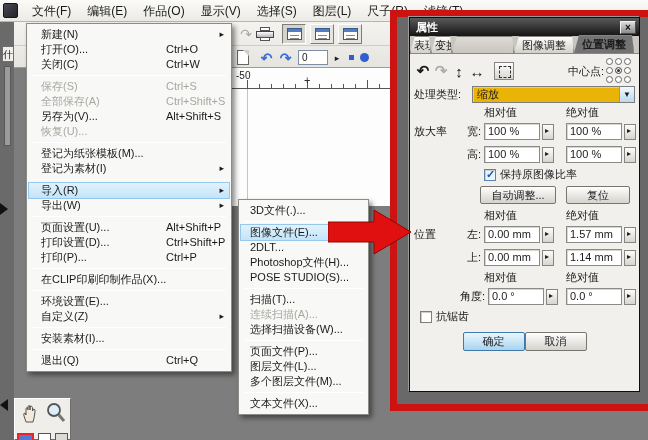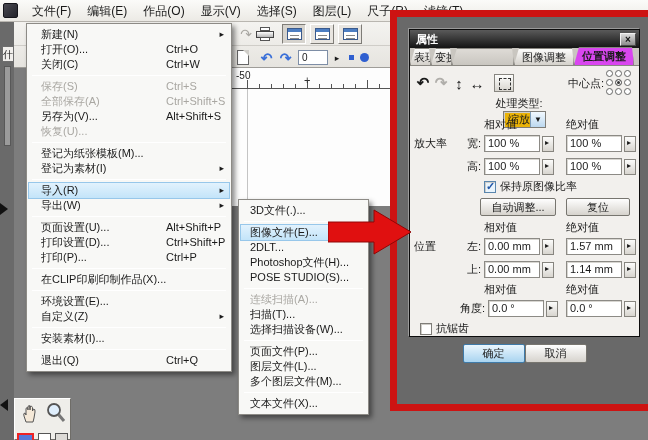--- a/index.html
+++ b/index.html
@@ -74,48 +74,48 @@
   .mi.highlighted { background:linear-gradient(#e2f2fd,#c3e4f9); outline:1px solid #97c7ea; }
   .menu-sep { height:1px; background:#c9c7c2; border-bottom:1px solid #fff; margin:3px 3px; }
 
   
   .red-frame { position:absolute; left:390px; top:10px; width:258px; height:401px; background:#696969;
                border-top:7px solid #cd1312; border-left:7px solid #cd1312; border-bottom:7px solid #cd1312;
                z-index:5; }
   .big-arrow { position:absolute; left:328px; top:209px; z-index:7; }
 
   
-  .ppanel { position:absolute; left:12px; top:12px; width:231px; height:308px;
+  .ppanel { position:absolute; left:12px; top:0; width:231px; height:375px;
             background:#f2f0ed; border:1px solid #0d0d0d; box-shadow:-1px -1px 0 #9a9a9a; }
   .ptitle { height:18px; background:linear-gradient(#5a5a5a,#141414); display:flex; align-items:center; }
   .ptitle-text { color:#fff; font-weight:bold; font-size:11px; padding-left:6px; flex:1; }
   .pclose { width:16px; height:13px; margin-right:3px; background:linear-gradient(#dcdcdc,#8c8c8c);
             border:1px solid; border-color:#f2f2f2 #4a4a4a #4a4a4a #f2f2f2; color:#111;
             font-size:10px; line-height:11px; text-align:center; font-weight:bold; }
   .ptabs { height:18px; background:#c9c6c0; display:flex; align-items:flex-end; border-bottom:1px solid #8a8882; }
   .ptab { height:17px; line-height:17px; background:linear-gradient(#fcfcfb,#d4d1cb);
           border:1px solid #87857f; border-bottom:none; padding:0 7px; white-space:nowrap;
           clip-path:polygon(5px 0, calc(100% - 2px) 0, 100% 100%, 0 100%); font-size:11px; }
   .ptab.mini { width:21px; padding:0 3px; overflow:hidden; }
   .ptab.blank { width:62px; background:linear-gradient(#dedbd6,#c9c6c0); }
-  .ptab.active { background:#d946ef; font-weight:bold; height:18px; }
+  .ptab.active { background:#737373; font-weight:bold; height:18px; }
   .pbody { padding:4px 4px 0 4px; }
 
   .ptoolrow { height:26px; display:flex; align-items:center; }
   .pti { font-weight:bold; font-size:15px; width:18px; text-align:center; flex:none; }
   .pti.dis { color:#b0aeaa; }
   .marquee-btn { width:20px; height:18px; margin-left:8px; background:linear-gradient(#fdfdfc,#d8d5cf);
                  border:1px solid #87857f; position:relative; flex:none; }
   .marquee-btn::after { content:""; position:absolute; left:4px; top:3px; width:10px; height:10px; border:1px dashed #333; }
   .cp-label { margin-left:auto; }
   .cp-grid { display:grid; grid-template-columns:repeat(3,9px); grid-template-rows:repeat(3,9px); margin-left:2px; margin-right:2px; }
   .cp-dot { width:7px; height:7px; border:1px solid #666; border-radius:50%; background:#fff; }
   .cp-dot.sel { background:#333; box-shadow:inset 0 0 0 1px #fff; }
 
-  .ptype-row { height:20px; display:flex; align-items:center;flex-direction:column; }
+  .ptype-row { height:20px; display:flex; align-items:center; }
   .ptype-label { width:58px; flex:none; }
   .combo { flex:1; height:17px; background:#eab308; border:1px solid #7f7d78;
            box-shadow:inset 1px 1px 0 #cfcdc8; display:flex; align-items:center; }
   .combo-val { flex:1; padding-left:4px; }
   .combo-btn { width:15px; height:15px; background:linear-gradient(#f2f9ff,#bcd8ef);
                border-left:1px solid #7f9db9; font-size:8px; text-align:center; line-height:15px; }
 
   .phead { height:16px; display:flex; align-items:flex-end; padding-left:70px; }
   .phead span { width:68px; text-align:left; }
   .phead span + span { margin-left:14px; }
@@ -327,25 +327,25 @@
     <div class="mi">
       <span class="mi-label">2DLT...</span>
     </div>
     <div class="mi">
       <span class="mi-label">Photoshop文件(H)...</span>
     </div>
     <div class="mi">
       <span class="mi-label">POSE STUDIO(S)...</span>
     </div>
     <div class="menu-sep"></div>
+    <div class="mi">
+      <span class="mi-label">扫描(T)...</span>
+    </div>
     <div class="mi disabled">
       <span class="mi-label">连续扫描(A)...</span>
-    </div>
-    <div class="mi">
-      <span class="mi-label">扫描(T)...</span>
     </div>
     <div class="mi">
       <span class="mi-label">选择扫描设备(W)...</span>
     </div>
     <div class="menu-sep"></div>
     <div class="mi">
       <span class="mi-label">页面文件(P)...</span>
     </div>
     <div class="mi">
       <span class="mi-label">图层文件(L)...</span>

